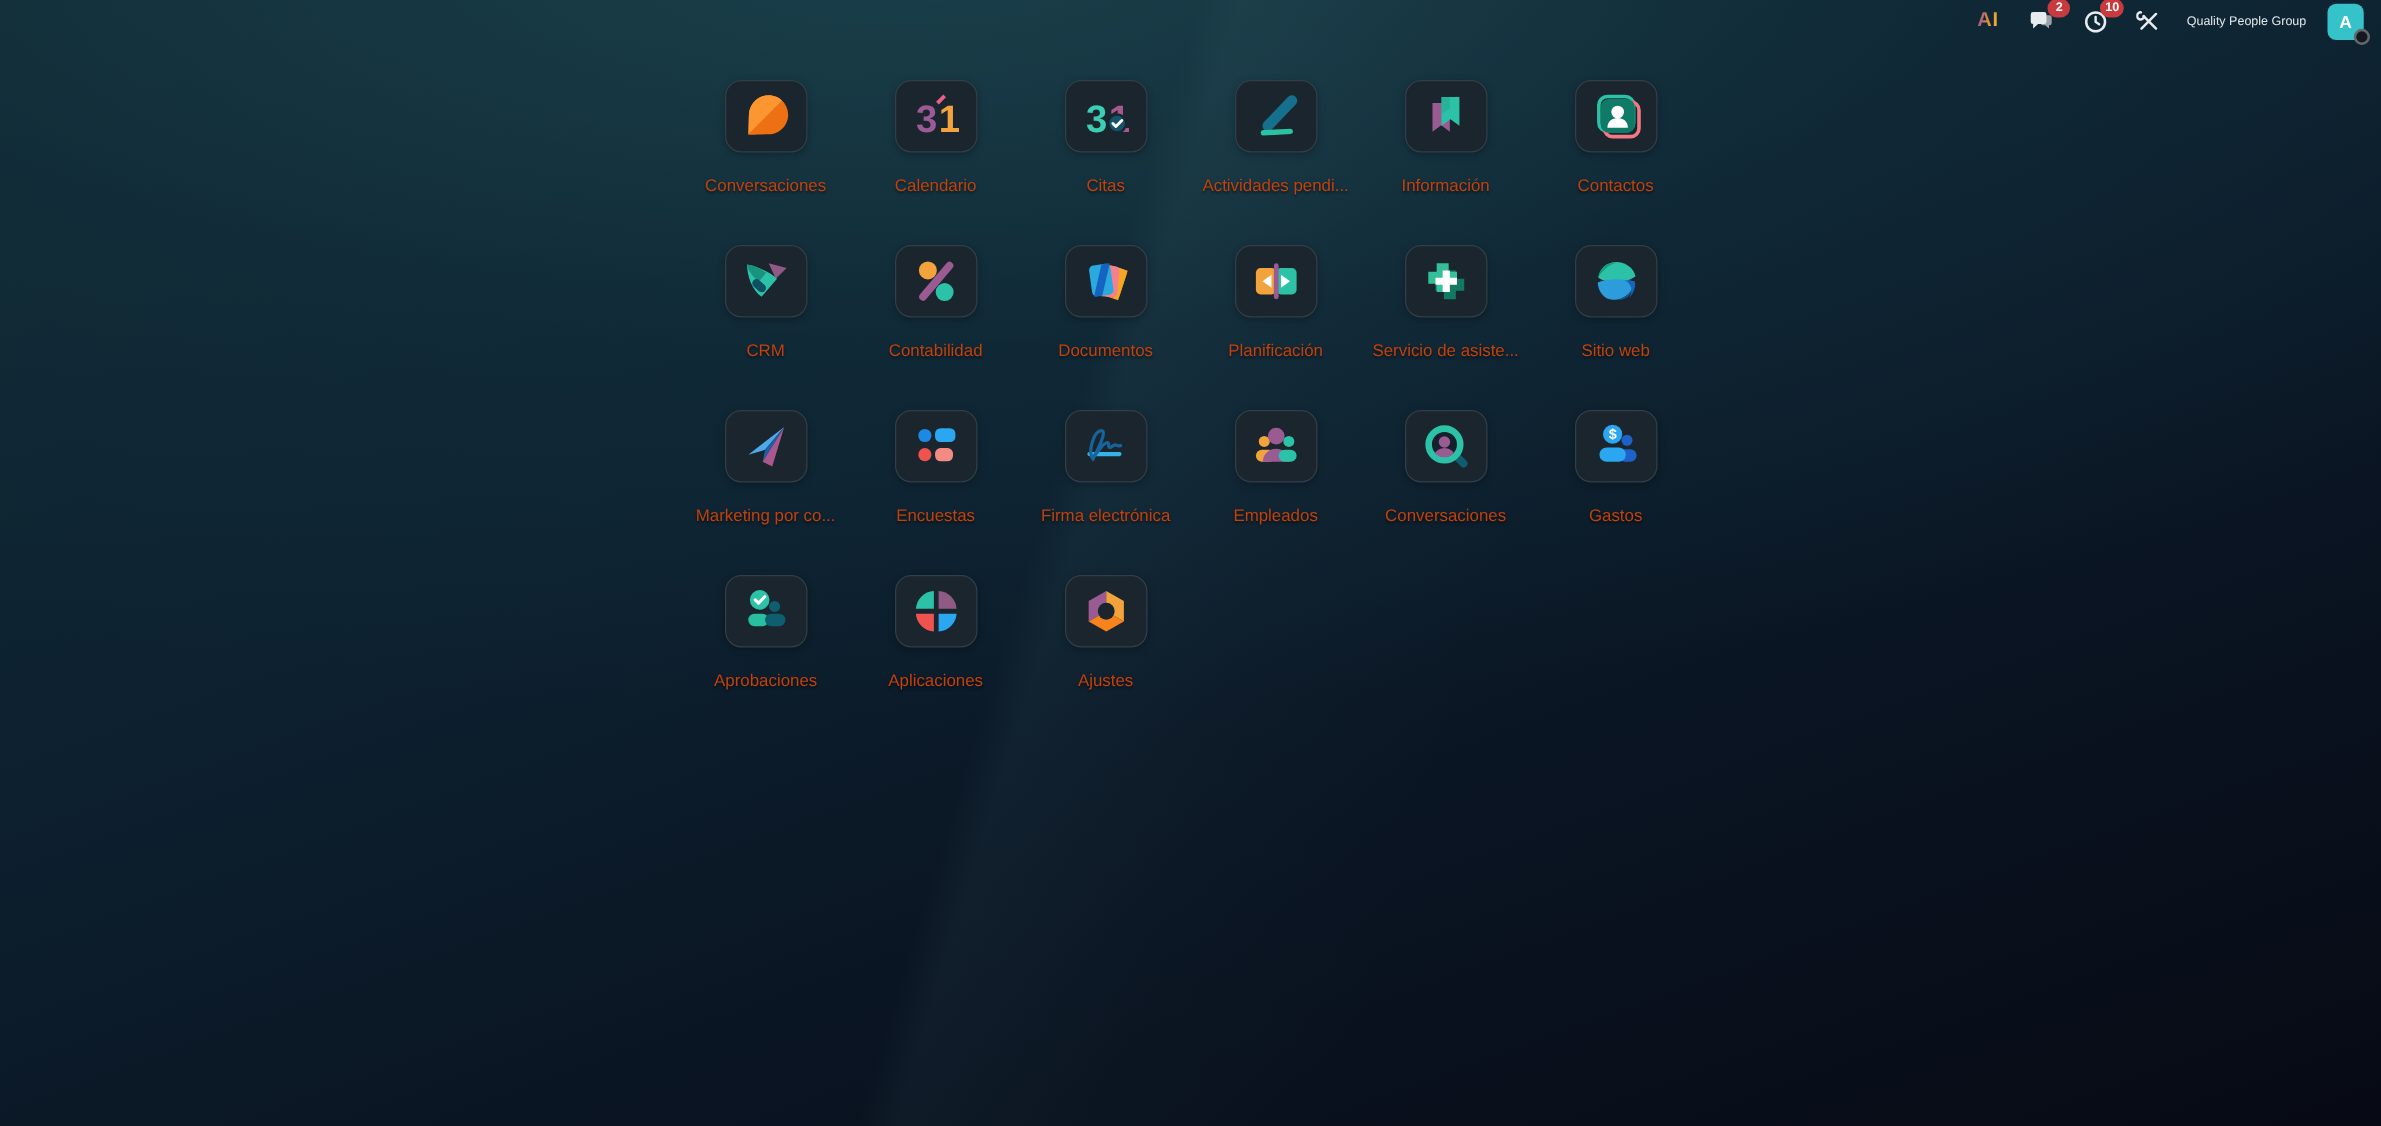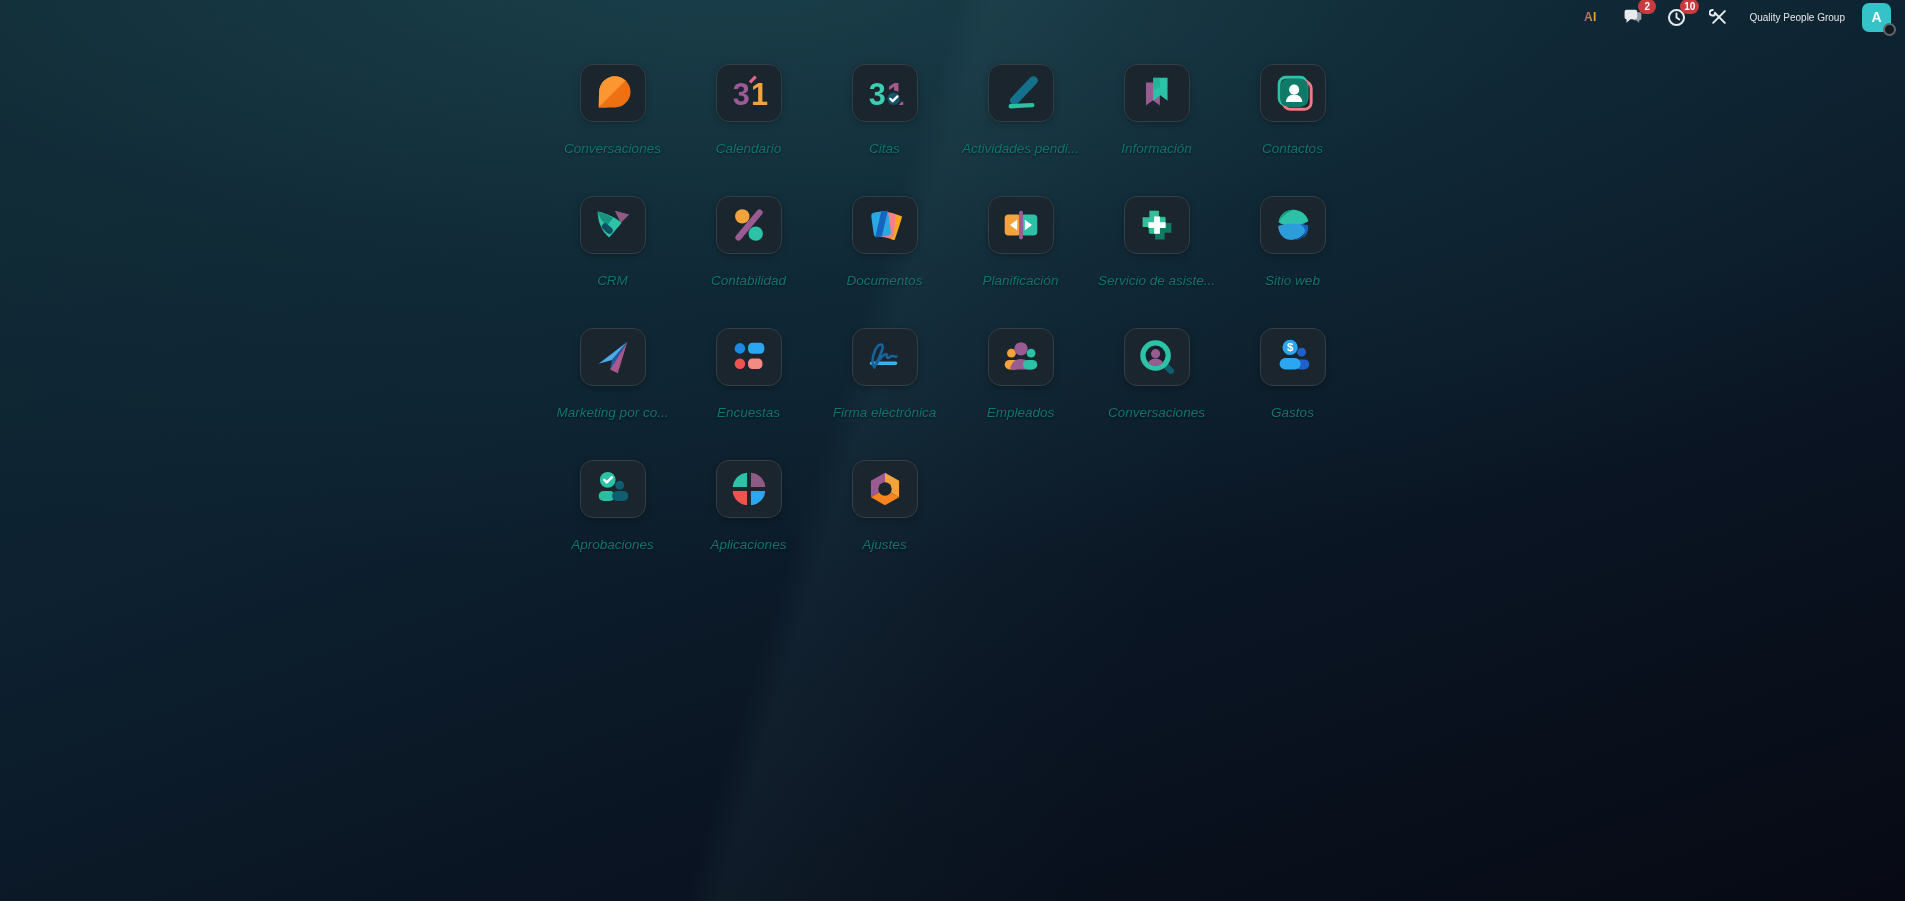--- a/index.html
+++ b/index.html
@@ -13,21 +13,21 @@
   }
   
   .topbar{
     position:absolute;top:0;left:0;right:0;height:34px;
     display:flex;align-items:center;justify-content:flex-end;
     gap:17px;padding:0 14px;box-sizing:border-box;
   }
   .hdr-btn{position:relative;display:flex;align-items:center;justify-content:center;
     width:26px;height:26px;cursor:pointer;flex:0 0 auto;}
   .ai-text{
-    font-size:12px;font-weight:800;letter-spacing:0.5px;
+    font-size:16px;font-weight:800;letter-spacing:0.5px;
     background:linear-gradient(100deg,#9A5B93 10%,#E8902B 55%,#F2B13C 90%);
     -webkit-background-clip:text;background-clip:text;color:transparent;
   }
   .badge{
     position:absolute;top:-5px;right:-10px;background:#C93A3E;color:#fff;
     font-size:10px;font-weight:700;min-width:10px;height:15px;border-radius:8px;
     display:flex;align-items:center;justify-content:center;padding:0 4px;line-height:1;
   }
   .company{color:#E4E7EA;font-size:10px;white-space:nowrap;cursor:pointer;}
   .avatar{
@@ -46,23 +46,22 @@
   }
   .app{display:flex;flex-direction:column;align-items:center;height:92px;cursor:pointer;}
   .tile{
     width:66px;height:66px;border-radius:13px;background:#1A252D;
     border:1px solid #313F48;box-sizing:border-box;
     display:flex;align-items:center;justify-content:center;
     box-shadow:0 2px 6px rgba(0,0,0,0.25);
   }
   .tile svg{width:46px;height:46px;display:block;}
   .app-label{
-    margin-top:19px;font-size:13.5px;color:#0f766e;white-space:nowrap;
+    margin-top:19px;font-size:13.5px;color:#c2410c;white-space:nowrap;
     text-shadow:0 1px 2px rgba(0,0,0,0.55);
-    font-style:italic;
   }
 </style>
 </head>
 <body>
 
 <header class="topbar">
   <div class="hdr-btn">
     <span class="ai-text">AI</span>
   </div>
   <div class="hdr-btn">

